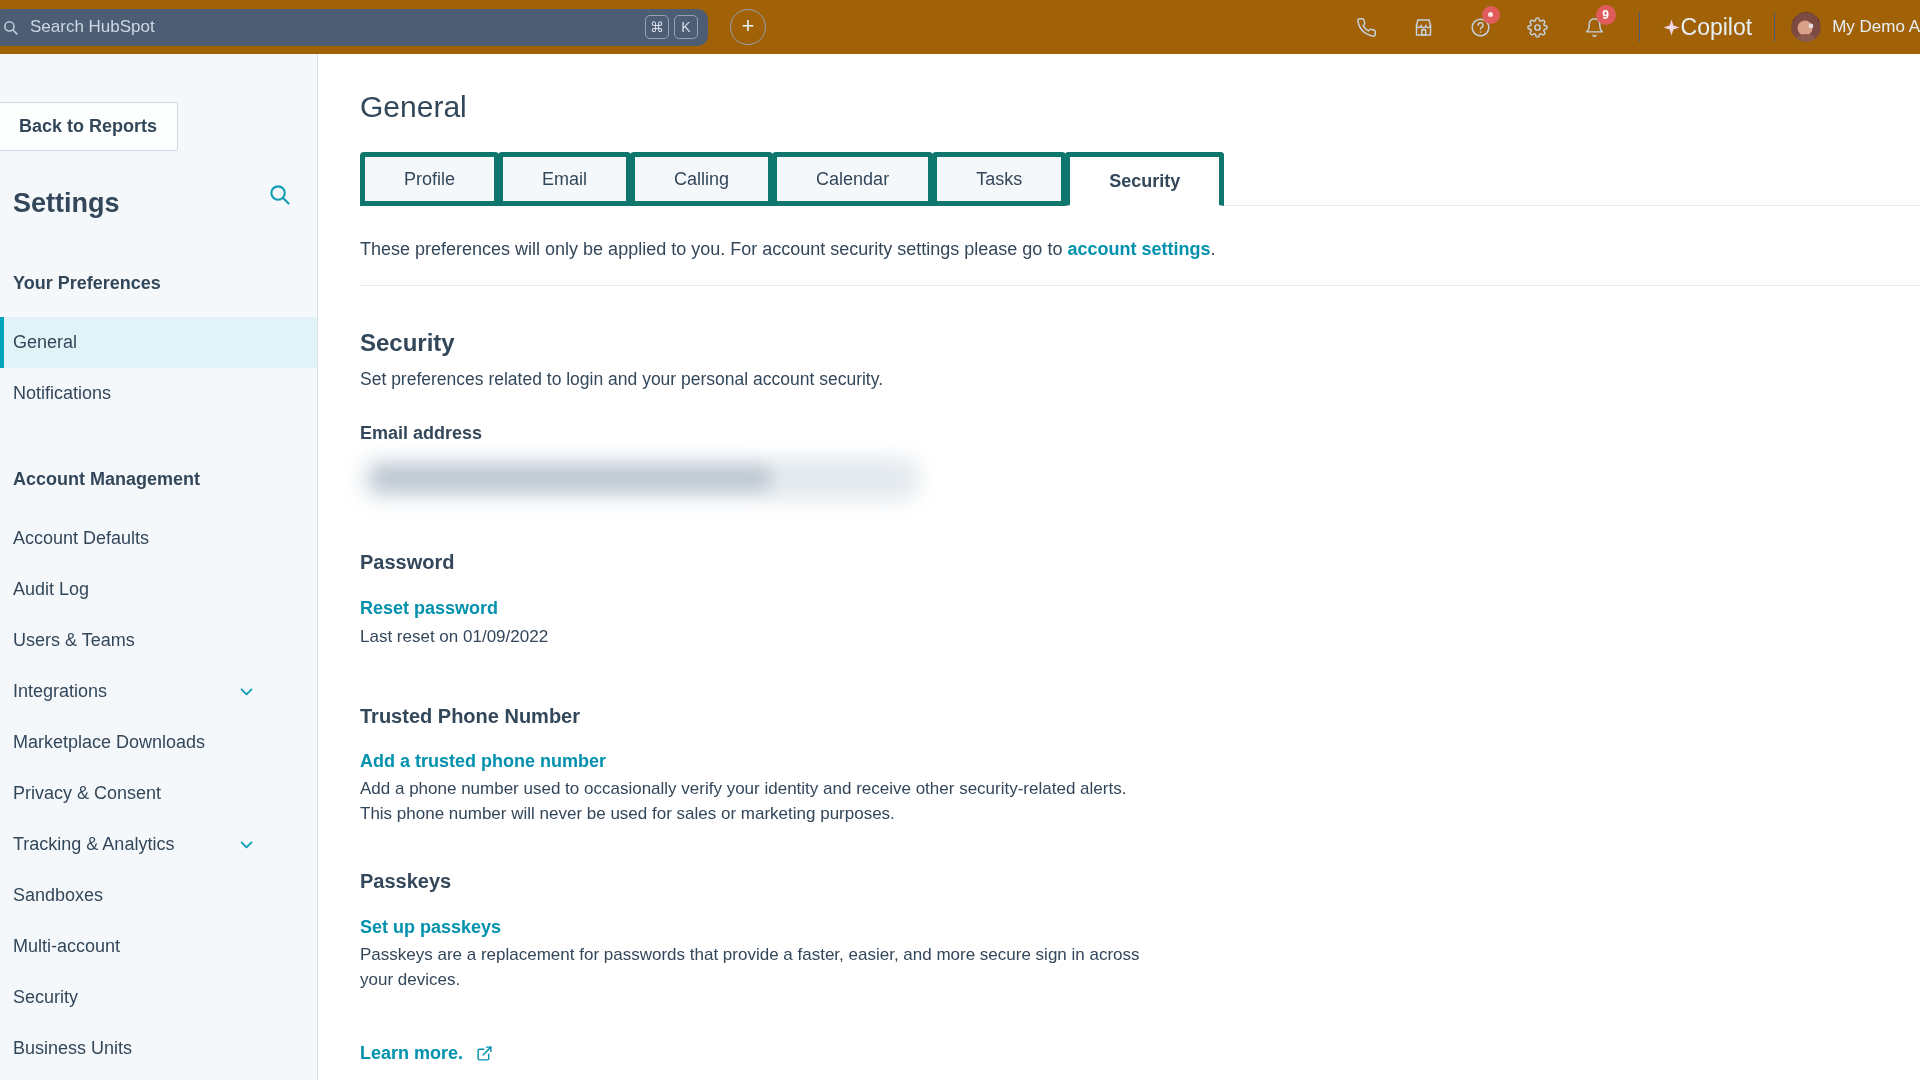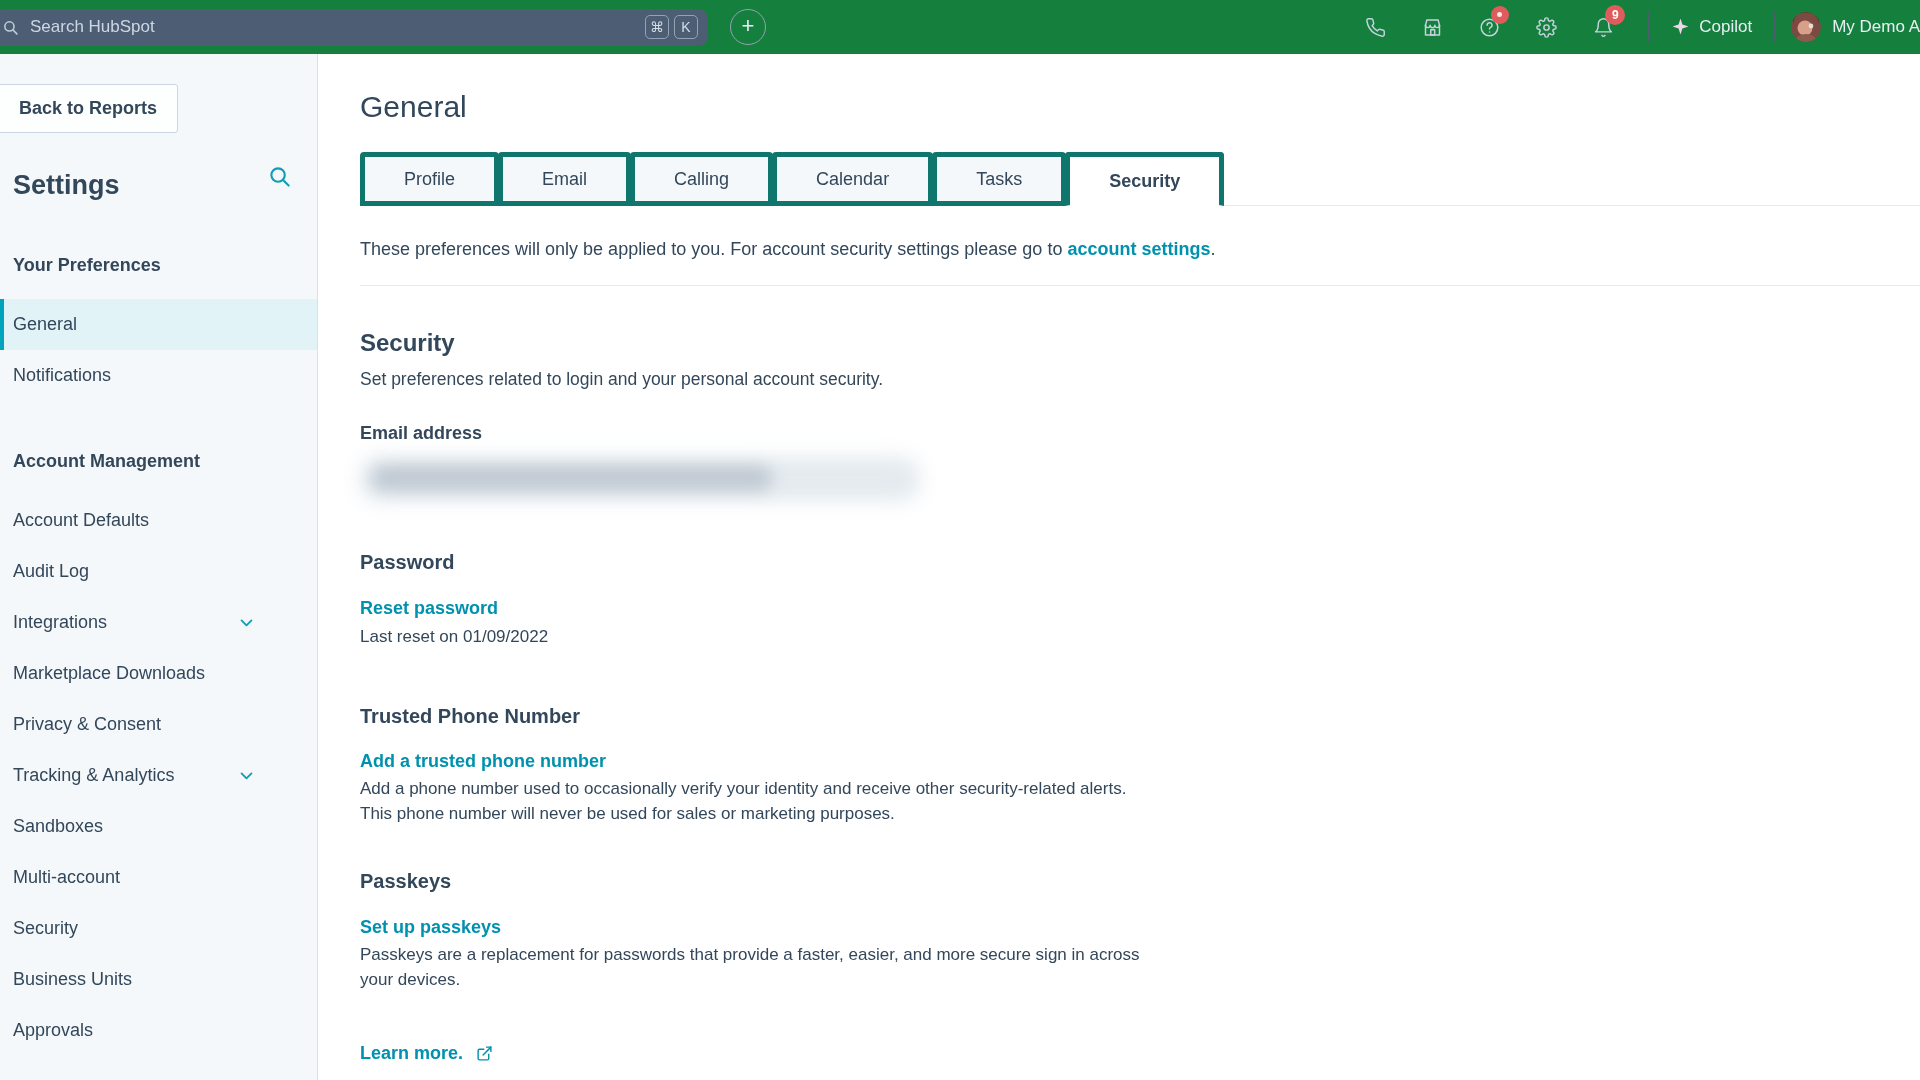--- a/index.html
+++ b/index.html
@@ -1,20 +1,20 @@
 <!DOCTYPE html>
 <html><head>
 <meta charset="utf-8">
 <style>
   html,body{margin:0;padding:0;width:1920px;height:1080px;overflow:hidden;
     font-family:"Liberation Sans","DejaVu Sans",sans-serif;background:#fff;color:#33475b;}
   *{box-sizing:border-box;}
 
   
-  .topnav{height:54px;background:#15803d;display:flex;align-items:center;overflow:hidden;white-space:nowrap;}
+  .topnav{height:54px;background:#a16207;display:flex;align-items:center;overflow:hidden;white-space:nowrap;}
   .searchbar{display:flex;align-items:center;margin-left:-8px;width:716px;height:37px;
     background:#4d5e74;border-radius:10px;padding:0 10px;}
   .searchbar svg{flex:0 0 auto;}
   .searchbar input{flex:1;background:transparent;border:none;outline:none;color:#e6edf4;
     font-size:17px;font-family:inherit;margin-left:9px;}
   .searchbar input::placeholder{color:#ccd7e3;opacity:1;}
   .kbd{display:inline-flex;align-items:center;justify-content:center;width:24px;height:24px;
     border:1px solid #94a3b4;border-radius:5px;color:#d4dde7;font-size:14px;margin-left:5px;}
   .plus-btn{width:36px;height:36px;margin-left:22px;border-radius:50%;border:1.5px solid #93a2b3;
     background:transparent;color:#e8eef5;font-size:22px;line-height:1;display:flex;
@@ -23,29 +23,29 @@
   .nav-icon-btn{position:relative;width:57px;height:54px;background:transparent;border:none;
     display:flex;align-items:center;justify-content:center;cursor:pointer;color:#c5d2de;}
   .nav-icon-btn svg{stroke:#c5d2de;fill:none;stroke-width:1.7;stroke-linecap:round;stroke-linejoin:round;}
   .badge-count{position:absolute;top:5px;right:7px;min-width:20px;height:20px;border-radius:10px;
     background:#e05c5c;color:#fff;font-size:12px;font-weight:bold;display:flex;
     align-items:center;justify-content:center;padding:0 5px;}
   .badge-dot{position:absolute;top:6px;right:9px;width:18px;height:18px;border-radius:50%;background:#e05c5c;}
   .badge-dot::after{content:"";position:absolute;left:6px;top:6px;width:5px;height:5px;
     border-radius:50%;background:rgba(255,255,255,.85);}
   .nav-divider{width:1px;height:30px;background:#4e5e70;margin:0 16px;}
-  .copilot-btn{display:flex;gap:9px;background:transparent;border:none;
-    color:#e8eef5;font-size:17px;font-family:inherit;cursor:pointer;padding:0 6px;}
+  .copilot-btn{display:flex;align-items:center;background:transparent;border:none;
+    color:#e8eef5;font-size:23px;font-family:inherit;cursor:pointer;padding:0 6px;}
   .account-btn{display:flex;align-items:center;gap:11px;background:transparent;border:none;
     color:#e8eef5;font-size:17px;font-family:inherit;cursor:pointer;padding:0;}
   .avatar{width:30px;height:30px;border-radius:50%;overflow:hidden;flex:0 0 auto;}
 
   
   .sidebar{position:absolute;left:0;top:54px;bottom:0;width:318px;background:#f5f8fa;
-    border-right:1px solid #d8e0e8;padding-top:30px;overflow:hidden;}
+    border-right:1px solid #d8e0e8;padding-top:48px;overflow:hidden;}
   .back-btn{margin-left:-2px;background:#fdfefe;border:1px solid #cbd6e2;border-radius:3px;
     padding:13px 20px;font-size:18px;font-weight:bold;color:#33475b;font-family:inherit;cursor:pointer;}
   .sidebar-head{margin-top:32px;padding:0 26px 0 13px;display:flex;justify-content:space-between;}
   .sidebar-head h1{margin:0;font-size:27px;font-weight:bold;color:#33475b;line-height:40px;}
   .s-search svg{stroke:#0f9db5;fill:none;stroke-width:2.2;stroke-linecap:round;}
   .side-section{margin-top:48px;}
   .side-section:first-child{}
   .side-heading{padding:0 13px;font-size:18px;font-weight:bold;color:#33475b;line-height:24px;margin-bottom:22px;}
   .side-item{display:flex;align-items:center;height:51px;padding-left:13px;font-size:18px;
     color:#33475b;cursor:pointer;}
@@ -184,20 +184,23 @@
       </div>
       <div class="side-section">
         <div class="side-heading">Account Management</div>
         <div class="side-item">
           <span>Account Defaults</span>
         </div>
         <div class="side-item">
           <span>Audit Log</span>
         </div>
         <div class="side-item">
+          <span>Users &amp; Teams</span>
+        </div>
+        <div class="side-item">
           <span>Integrations</span>
           <svg class="chev" viewBox="0 0 24 24">
             <polyline points="5 9 12 16 19 9"></polyline>
           </svg>
         </div>
         <div class="side-item">
           <span>Marketplace Downloads</span>
         </div>
         <div class="side-item">
           <span>Privacy &amp; Consent</span>

